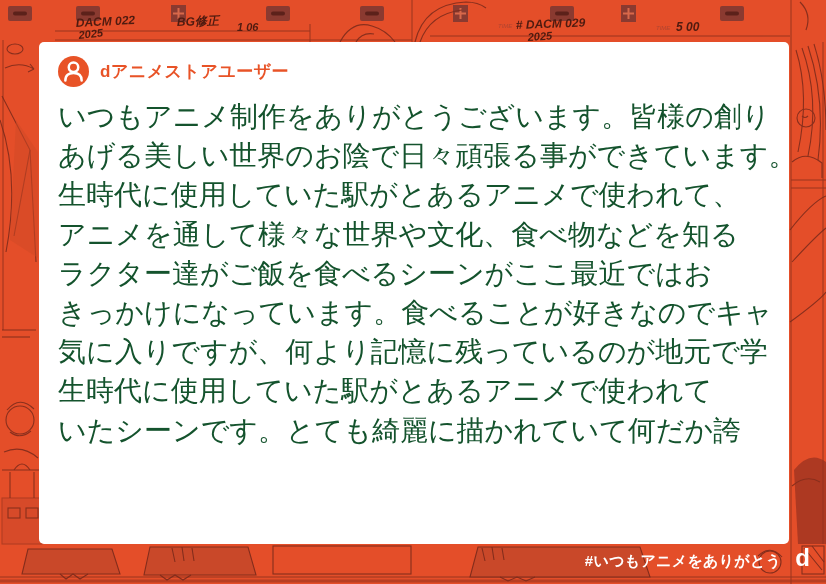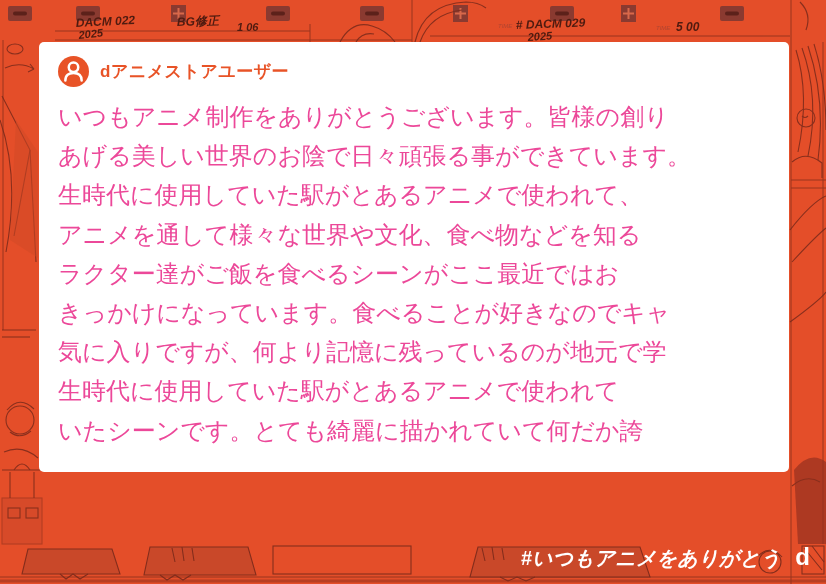--- a/index.html
+++ b/index.html
@@ -5,40 +5,40 @@
   html,body{margin:0;padding:0;}
   body{
     width:826px;height:584px;position:relative;overflow:hidden;
     background:#E44E29;
     font-family:"Liberation Sans", sans-serif;
   }
   .stage{position:absolute;inset:0;width:826px;height:584px;}
   .bg-svg{position:absolute;left:0;top:0;}
 
   .card{
-    position:absolute;left:39px;top:42px;width:750px;height:430px;
+    position:absolute;left:39px;top:42px;width:750px;height:502px;
     background:#FFFFFF;border-radius:5px;box-sizing:border-box;
     padding:13px 3px 0 18px;
   }
   .user-row{display:flex;align-items:center;gap:11px;height:32px;margin-left:1px;}
   .avatar{width:31px;height:31px;flex:0 0 auto;}
   .user-name{
     color:#E85327;font-weight:bold;font-size:17px;letter-spacing:.5px;
   }
   .message{
     margin-top:10px;margin-left:1px;
-    color:#ec4899;font-size:24px;line-height:39.2px;font-weight:500;
+    color:#14532d;font-size:28px;line-height:39.2px;font-weight:500;
   }
   .message .line{white-space:nowrap;}
 
   .footer{
     position:absolute;right:15px;bottom:12px;
     display:flex;align-items:baseline;gap:14px;color:#FFFFFF;
   }
-  .hashtag{font-size:20px;font-weight:bold;font-style:italic;letter-spacing:.3px;}
+  .hashtag{font-size:15px;font-weight:bold;letter-spacing:.3px;}
   .brand{display:flex;align-items:baseline;}
   .brand-d{font-size:24px;font-weight:900;margin-right:1px;}
   .brand-name{font-size:16.5px;font-weight:800;letter-spacing:.5px;}
 
   .ann{font-style:italic;font-weight:bold;fill:#4F1B10;}
   .ann-faint{fill:#B14530;font-size:6px;font-style:italic;}
 </style>
 </head>
 <body>
 

